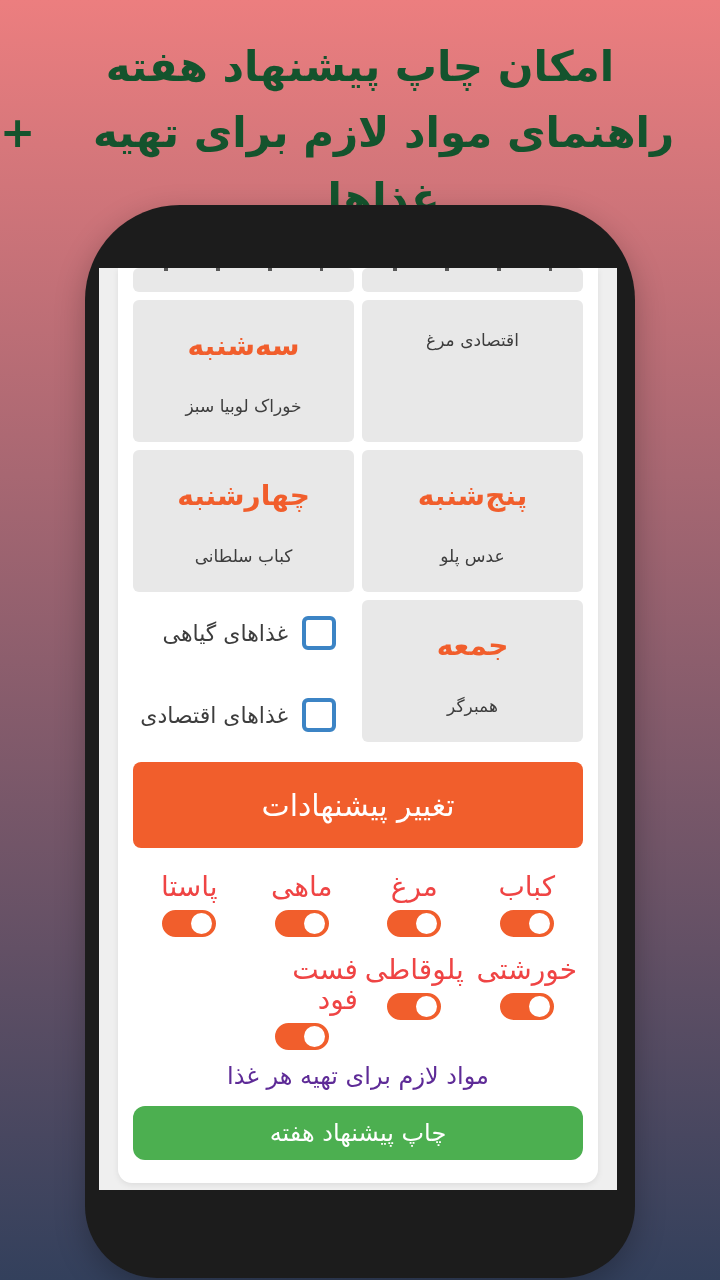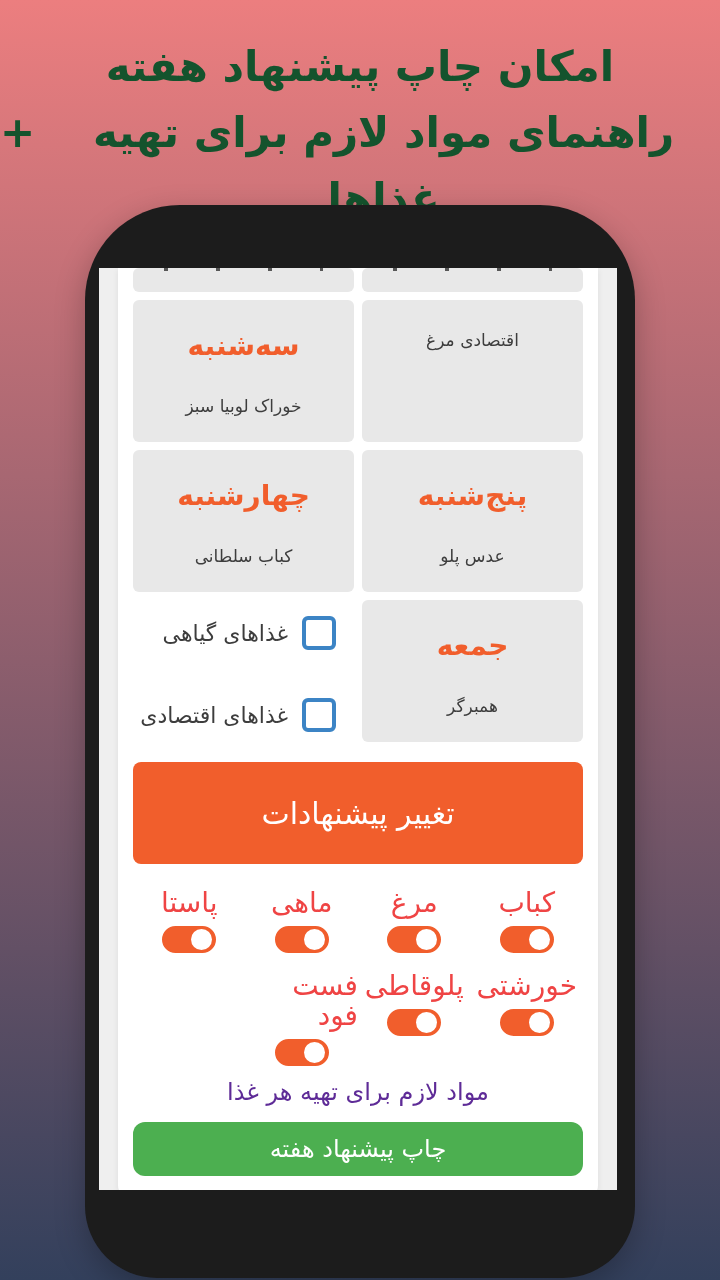--- a/index.html
+++ b/index.html
@@ -75,21 +75,21 @@
     justify-content:flex-start; gap:14px; padding-right:14px;
   }
   .checkbox {
     width:34px; height:34px; background:#ffffff;
     border:4px solid #3c84c5; border-radius:6px; flex:0 0 auto;
   }
   .check-label { color:#3d3d3d; font-size:22px; }
 
   
   .btn-change {
-    margin-top:20px; width:100%; height:102px;
+    margin-top:20px; width:100%; height:86px;
     background:#f15e2c; border:none; border-radius:8px;
     color:#ffffff; font-size:30px; cursor:pointer;
     font-family:inherit;
   }
   .btn-print {
     margin-top:16px; width:100%; height:54px;
     background:#4caf50; border:none; border-radius:12px;
     color:#ffffff; font-size:24px; cursor:pointer;
     font-family:inherit;
   }

